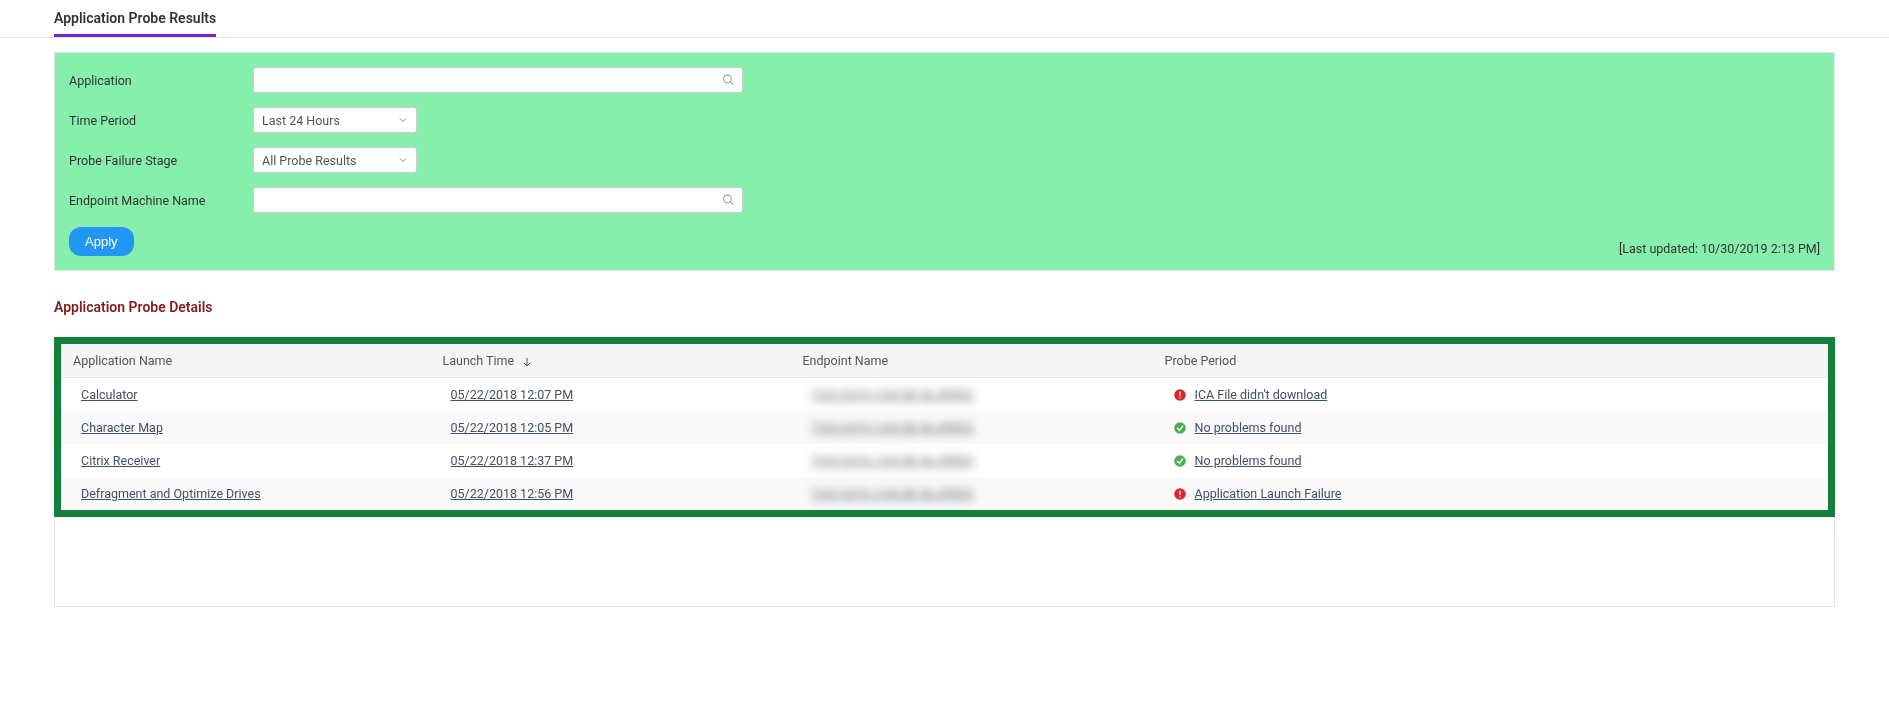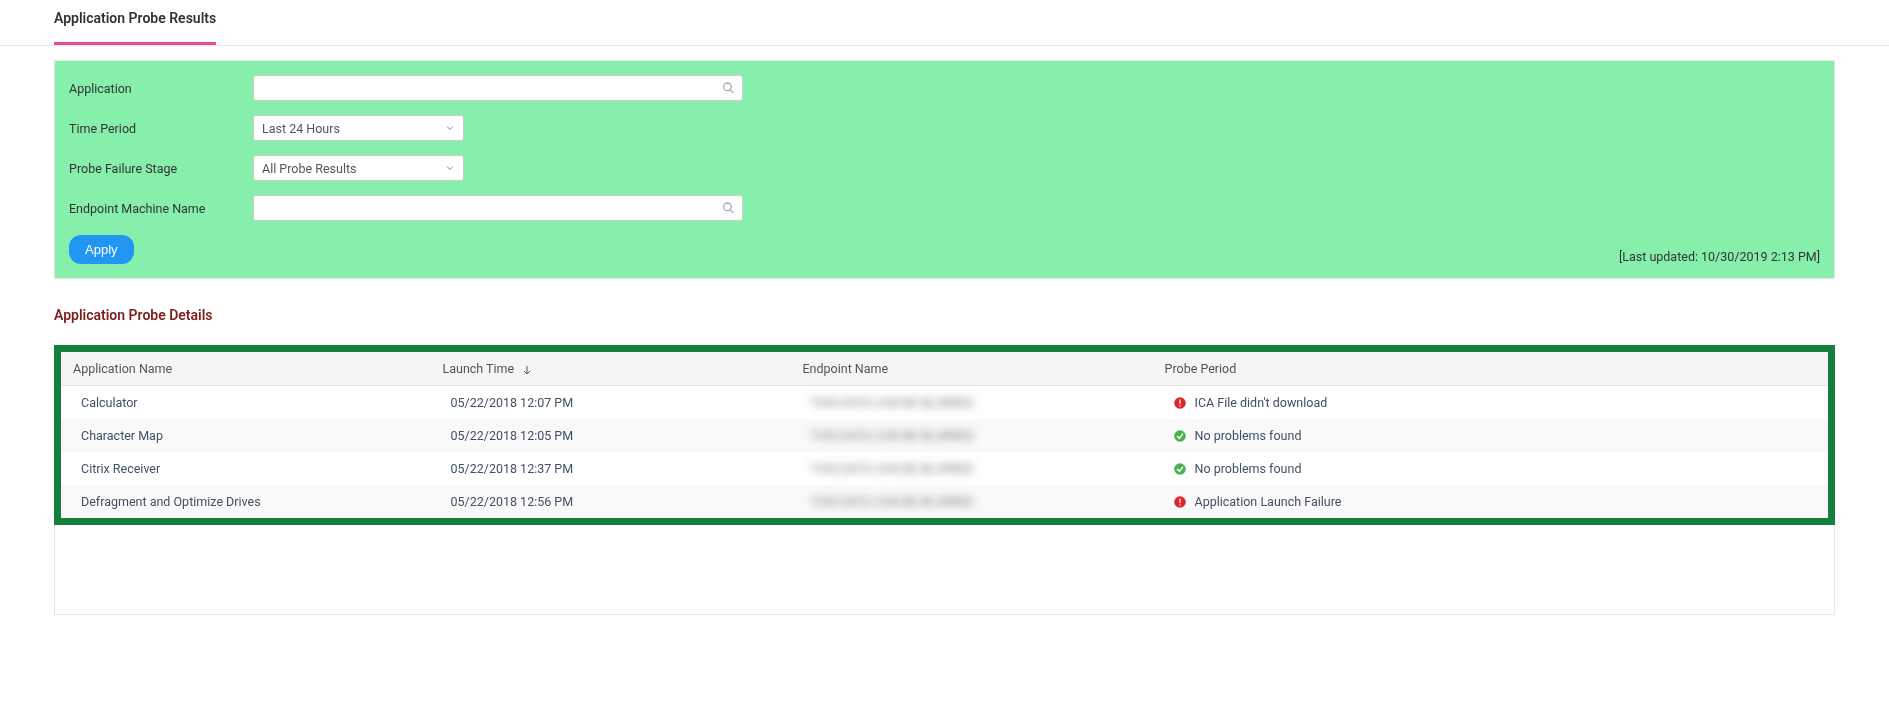--- a/index.html
+++ b/index.html
@@ -1,40 +1,40 @@
 <!DOCTYPE html>
 <html><head>
 <meta charset="utf-8">
 <style>
   * { box-sizing: border-box; margin: 0; padding: 0; }
   body { font-family: -apple-system, BlinkMacSystemFont, "Segoe UI", Roboto, Arial, sans-serif; font-size: 13px; color: #333; background: #fff; }
   
   .page-container { width: 1889px; }
 
   .tab-header { padding: 0 54px; border-bottom: 1px solid #e6e6e6; }
-  .tab { display: inline-block; padding: 10px 0 16px 0; font-size: 14px; font-weight: 600; color: #333; border-bottom: 3px solid #ec4899; }
+  .tab { display: inline-block; padding: 10px 0 8px 0; font-size: 14px; font-weight: 600; color: #333; border-bottom: 3px solid #6d28d9; }
 
   .filter-panel { margin: 14px 54px 0 54px; border: 1px solid #e6e6e6; background: #86efac; padding: 14px 14px 14px 14px; position: relative; }
   .filter-row { display: flex; align-items: center; margin-bottom: 14px; }
   .filter-label { width: 184px; font-size: 12.5px; color: #333; }
   .search-wrap { position: relative; width: 490px; }
   .search-input { width: 100%; height: 26px; border: 1px solid #ccc; border-radius: 3px; padding: 0 30px 0 8px; font-size: 12.5px; color: #333; }
   .search-icon-wrap { position: absolute; right: 8px; top: 50%; transform: translateY(-50%); color: #999; }
-  .select-wrap { position: relative; width: 211px; }
+  .select-wrap { position: relative; width: 164px; }
   .select-box { width: 100%; height: 26px; border: 1px solid #ccc; border-radius: 3px; padding: 0 28px 0 8px; font-size: 12.5px; color: #555; display: flex; align-items: center; cursor: pointer; background: #fff; }
   .select-chevron { position: absolute; right: 8px; top: 50%; transform: translateY(-50%); color: #888; pointer-events: none; }
   .apply-btn { background: #2196f3; color: #fff; border: none; border-radius: 12px; padding: 7px 16px; font-size: 13px; cursor: pointer; }
   .last-updated { position: absolute; right: 14px; bottom: 14px; font-size: 12.5px; color: #333; }
 
   .details-section { margin: 28px 54px 0 54px; }
   .details-title { font-size: 14px; font-weight: 600; color: #7f1d1d; margin-bottom: 22px; }
 
   .table { width: 100%; border: 7px solid #15803d; border-collapse: collapse; background: #fff; }
   .table thead th { background: #f5f5f5; text-align: left; font-weight: 400; color: #555; font-size: 12.5px; padding: 9px 12px; border-bottom: 1px solid #e6e6e6; }
-  .table tbody td { padding: 9px 20px; font-size: 12.5px; color: #425064; }
+  .table tbody td { padding: 9px 20px; font-size: 12.5px; color: #425064; text-decoration: underline; }
   .table tbody tr:nth-child(even) { background: #f9f9f9; }
   .sort-icon { display: inline-block; margin-left: 4px; vertical-align: middle; }
   .blurred { filter: blur(4px); color: #777; user-select: none; }
   .status-cell { display: flex; align-items: center; gap: 8px; }
   .status-ico { width: 14px; height: 14px; flex: 0 0 14px; }
   .table-footer-space { height: 90px; border: 1px solid #e6e6e6; border-top: none; background: #fff; }
 
   .col-app { width: 373px; }
   .col-launch { width: 360px; }
   .col-endpoint { width: 362px; }

